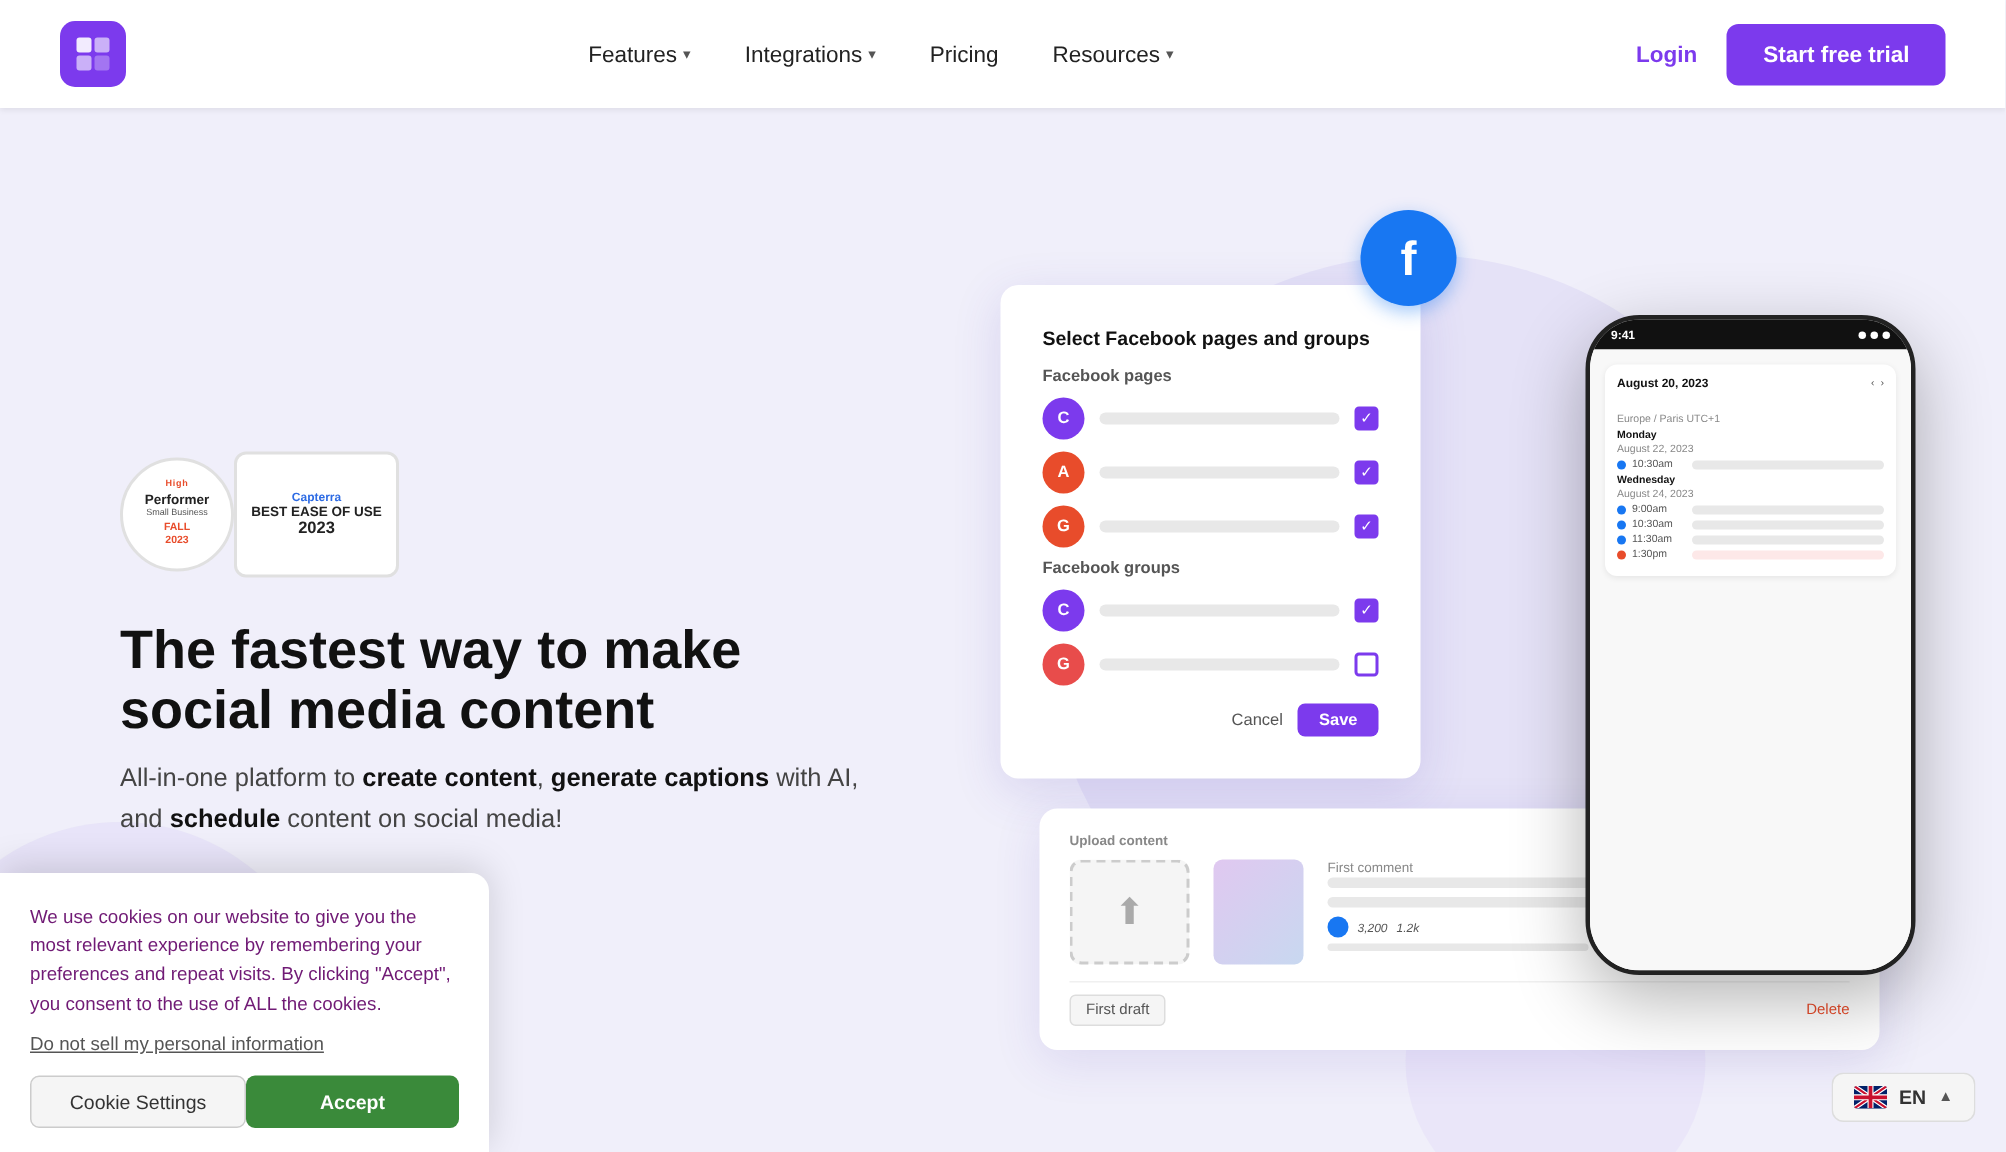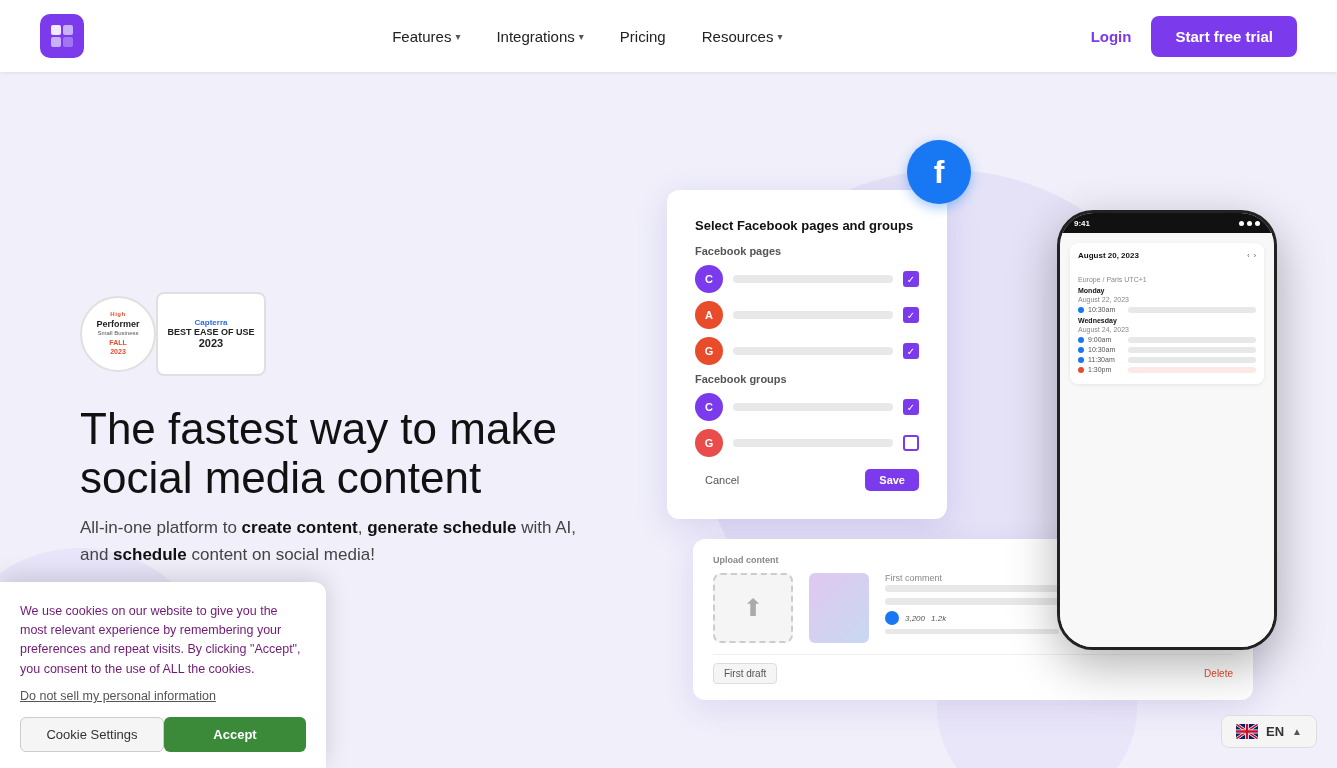--- a/index.html
+++ b/index.html
@@ -48,21 +48,21 @@
     .badge-g2 .g2-small { font-size: 6px; color: #555; }
     .badge-g2 .g2-bottom { font-size: 7px; font-weight: 700; color: #e84c2b; }
     .badge-capterra {
       width: 110px; height: 84px; border-radius: 8px; background: #fff;
       border: 2px solid #e0e0e0; display: flex; flex-direction: column; align-items: center;
       justify-content: center; padding: 6px; text-align: center;
     }
     .capterra-top { font-size: 8px; font-weight: 700; color: #2d6be4; }
     .capterra-mid { font-size: 9px; font-weight: 800; color: #222; line-height: 1.2; }
     .capterra-year { font-size: 11px; font-weight: 800; color: #222; }
-    .hero-title { font-size: 44px; font-weight: 400; color: #111; line-height: 1.12; margin-bottom: 12px; }
+    .hero-title { font-size: 36px; font-weight: 700; color: #111; line-height: 1.12; margin-bottom: 12px; }
     .hero-desc { font-size: 17px; color: #444; line-height: 1.6; }
     .hero-desc strong { font-weight: 700; color: #111; }
 
     
     .hero-right {
       position: relative; width: 640px; height: 560px; flex-shrink: 0;
     }
     
     .circle-bg {
       position: absolute; width: 500px; height: 500px; border-radius: 50%;
@@ -74,21 +74,21 @@
       border-radius: 12px; box-shadow: 0 8px 32px rgba(80,60,180,0.15); padding: 28px; z-index: 5;
     }
     .fb-dialog-title { font-size: 13px; font-weight: 700; color: #111; margin-bottom: 12px; }
     .fb-section-label { font-size: 11px; font-weight: 600; color: #555; margin-bottom: 8px; margin-top: 4px; }
     .fb-row { display: flex; align-items: center; gap: 10px; margin-bottom: 8px; }
     .fb-avatar { width: 28px; height: 28px; border-radius: 50%; display: flex; align-items: center; justify-content: center; font-size: 11px; font-weight: 700; color: #fff; flex-shrink: 0; }
     .fb-bar { flex: 1; height: 8px; background: #e8e8e8; border-radius: 4px; }
     .fb-checkbox { width: 16px; height: 16px; border: 2px solid #7c3aed; border-radius: 3px; display: flex; align-items: center; justify-content: center; flex-shrink: 0; }
     .fb-checkbox.checked { background: #7c3aed; }
     .fb-checkbox.checked::after { content: '✓'; color: #fff; font-size: 10px; }
-    .fb-dialog-footer { display: flex; justify-content: space-between; gap: 15px; margin-top: 12px; }
+    .fb-dialog-footer { display: flex; justify-content: flex-end; gap: 0; margin-top: 12px; }
     .fb-btn-cancel { font-size: 11px; color: #555; background: none; border: none; cursor: pointer; padding: 4px 10px; }
     .fb-btn-save { font-size: 11px; color: #fff; background: #7c3aed; border: none; border-radius: 5px; cursor: pointer; padding: 5px 14px; font-weight: 600; }
     
     .fb-icon {
       position: absolute; left: 270px; top: -10px; width: 64px; height: 64px; border-radius: 50%;
       background: #1877f2; display: flex; align-items: center; justify-content: center;
       font-size: 32px; color: #fff; font-weight: 900; z-index: 6; box-shadow: 0 4px 12px rgba(24,119,242,0.4);
     }
 
     
@@ -235,21 +235,21 @@
       <div class="badge-capterra">
         <span class="capterra-top">Capterra</span>
         <span class="capterra-mid">BEST EASE OF USE</span>
         <span class="capterra-year">2023</span>
       </div>
     </div>
 
     <h1 class="hero-title">The fastest way to make social media content</h1>
 
     <p class="hero-desc">
-      <span>All-in-one platform to </span><strong>create content</strong><span>, </span><strong>generate schedule</strong><span> with AI, and </span><strong>schedule</strong><span> content on social media!</span>
+      <span>All-in-one platform to </span><strong>create content</strong><span>, </span><strong>generate captions</strong><span> with AI, and </span><strong>schedule</strong><span> content on social media!</span>
     </p>
   </div>
 
   <div class="hero-right">
     <div class="circle-bg"></div>
 
     <div class="fb-icon">f</div>
 
     <div class="fb-dialog">
       <div class="fb-dialog-title">Select Facebook pages and groups</div>

